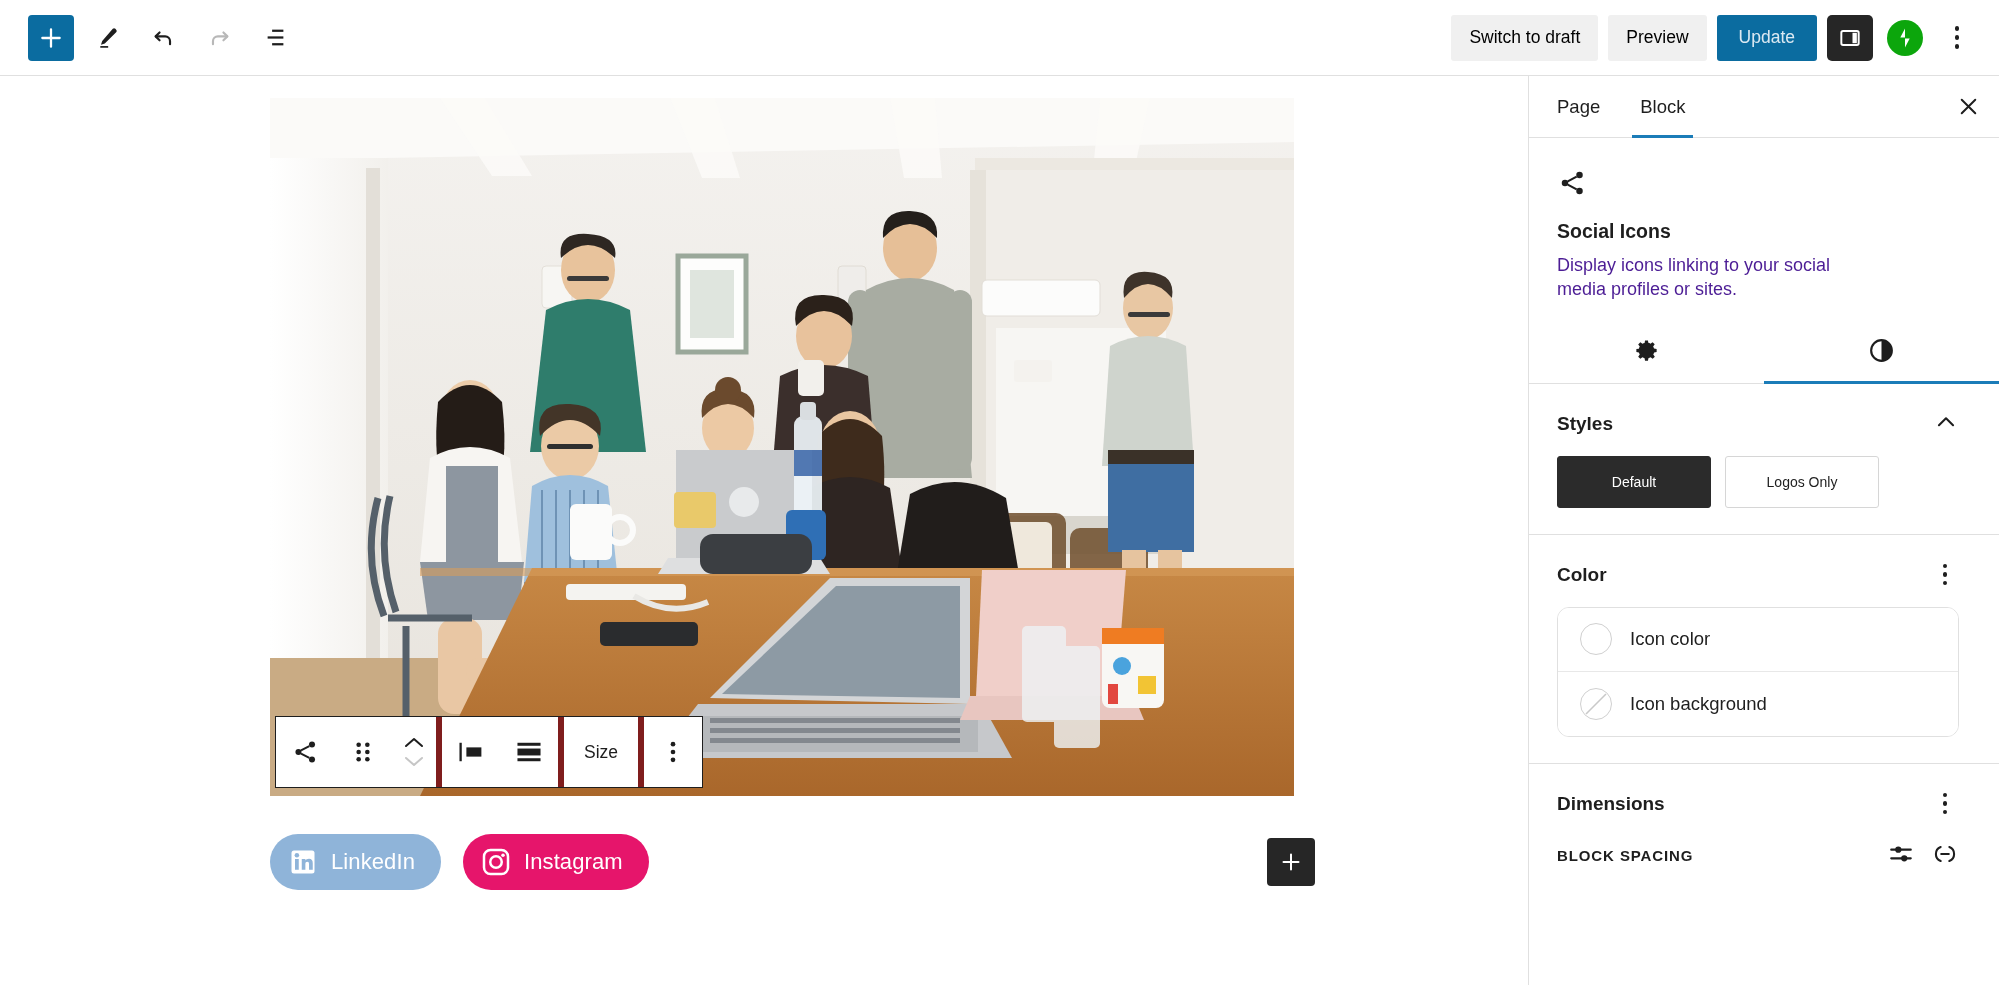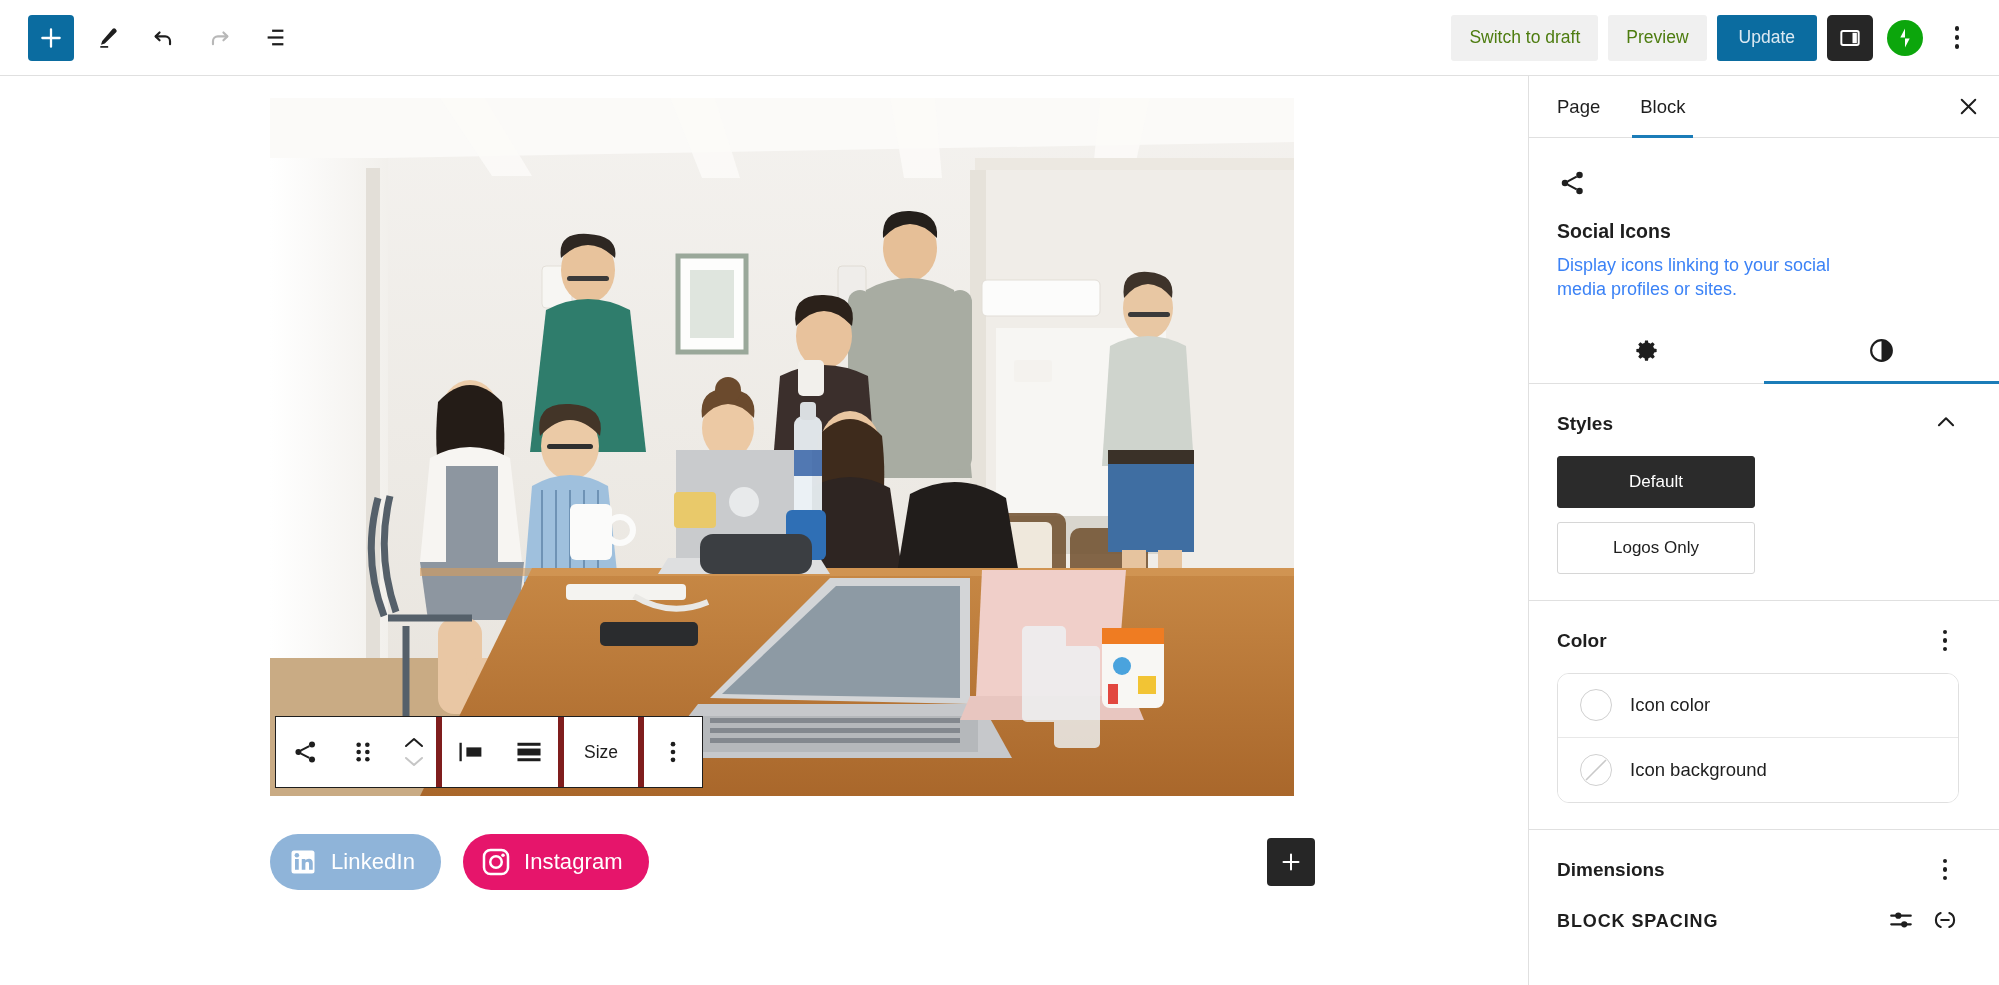--- a/index.html
+++ b/index.html
@@ -34,21 +34,21 @@
     border-radius: 4px; display: flex; align-items: center; justify-content: center;
     cursor: pointer;
   }
   .add-block-btn svg { display: block; }
 
   .txt-btn {
     height: 46px; padding: 0 18px;
     border: none; border-radius: 3px;
     font-size: 17.5px; font-family: "Liberation Sans", sans-serif;
     cursor: pointer; display: flex; align-items: center;
-    background: #f0f0f0; color: #4d7c0f;
+    background: #f0f0f0; color: #000000;
     white-space: nowrap;
   }
   .txt-btn.primary { background: #0b6ca0; color: #dce9f2; padding: 0 22px; }
   .sidebar-toggle {
     width: 46px; height: 46px; background: #262626;
     border-radius: 5px; display: flex; align-items: center; justify-content: center;
     cursor: pointer;
   }
   .jetpack {
     width: 36px; height: 36px; border-radius: 50%;
@@ -125,21 +125,21 @@
   }
   .sb-tab.active::after {
     content: ""; position: absolute; left: 12px; right: 12px; bottom: -1px;
     height: 3px; background: #1b7cb8;
   }
   .sb-close { margin-left: auto; width: 62px; display: flex; align-items: center; justify-content: center; cursor: pointer; }
 
   .blockcard { padding: 26px 28px 20px 28px; display: flex; gap: 18px; flex-direction: column; }
   .blockcard .bc-icon { padding-top: 4px; }
   .bc-title { font-size: 19.5px; font-weight: bold; color: #1e1e1e; margin-bottom: 10px; }
-  .bc-desc { font-size: 18px; line-height: 1.35; color: #3b82f6; max-width: 318px; }
+  .bc-desc { font-size: 18px; line-height: 1.35; color: #4c1d95; max-width: 318px; }
 
   .panel-tabs { display: flex; border-bottom: 1px solid #e0e0e0; height: 62px; }
   .panel-tab {
     flex: 1; display: flex; align-items: center; justify-content: center;
     cursor: pointer; position: relative; background: transparent; border: none;
   }
   .panel-tab.active::after {
     content: ""; position: absolute; left: 0; right: 0; bottom: -1px;
     height: 3px; background: #1b7cb8;
   }
@@ -147,40 +147,40 @@
   .section { padding: 22px 40px 26px 28px; border-bottom: 1px solid #e0e0e0; }
   .sec-head { display: flex; align-items: center; height: 36px; margin-bottom: 14px; }
   .sec-title { font-size: 19px; font-weight: bold; color: #1e1e1e; }
   .sec-actions { margin-left: auto; display: flex; align-items: center; gap: 6px; }
   .sec-kebab { width: 28px; height: 32px; display: flex; flex-direction: column;
     align-items: center; justify-content: center; gap: 4px; cursor: pointer; }
   .sec-kebab i { width: 4.5px; height: 4.5px; border-radius: 50%; background: #1e1e1e; display:block; }
 
   .style-grid { display: flex; flex-wrap: wrap; gap: 14px; }
   .style-btn {
-    width: 198px; height: 52px; border-radius: 3px;
+    width: 154px; height: 52px; border-radius: 3px;
     display: flex; align-items: center; justify-content: center;
-    font-size: 17px; cursor: pointer;
+    font-size: 14px; cursor: pointer;
     border: 1px solid #d6d6d6; background: #ffffff; color: #1e1e1e;
     font-family: "Liberation Sans", sans-serif;
   }
   .style-btn.selected { background: #2b2b2b; color: #ffffff; border-color: #2b2b2b; }
 
   .color-list { border: 1px solid #e0e0e0; border-radius: 12px; overflow: hidden; }
   .color-row {
     display: flex; align-items: center; gap: 18px;
     height: 64px; padding: 0 22px; cursor: pointer;
     border-bottom: 1px solid #e8e8e8; background: #fff;
   }
   .color-row:last-child { border-bottom: none; }
   .color-row .label { font-size: 18.5px; color: #1e1e1e; }
   .swatch { width: 32px; height: 32px; border-radius: 50%; border: 1px solid #d0d0d0; background: #fff; }
 
   .dim-sub { display: flex; align-items: center; height: 40px; }
-  .dim-sub .lbl { font-size: 18px; letter-spacing: .9px; color: #1e1e1e; font-weight: bold; }
+  .dim-sub .lbl { font-size: 15px; letter-spacing: .9px; color: #1e1e1e; font-weight: bold; }
   .dim-sub .tools { margin-left: auto; display: flex; align-items: center; gap: 16px; }
 
   .no-border { border-bottom: none; }
 </style>
 </head>
 <body>
 
 <div id="app">
 
   <div class="topbar">

